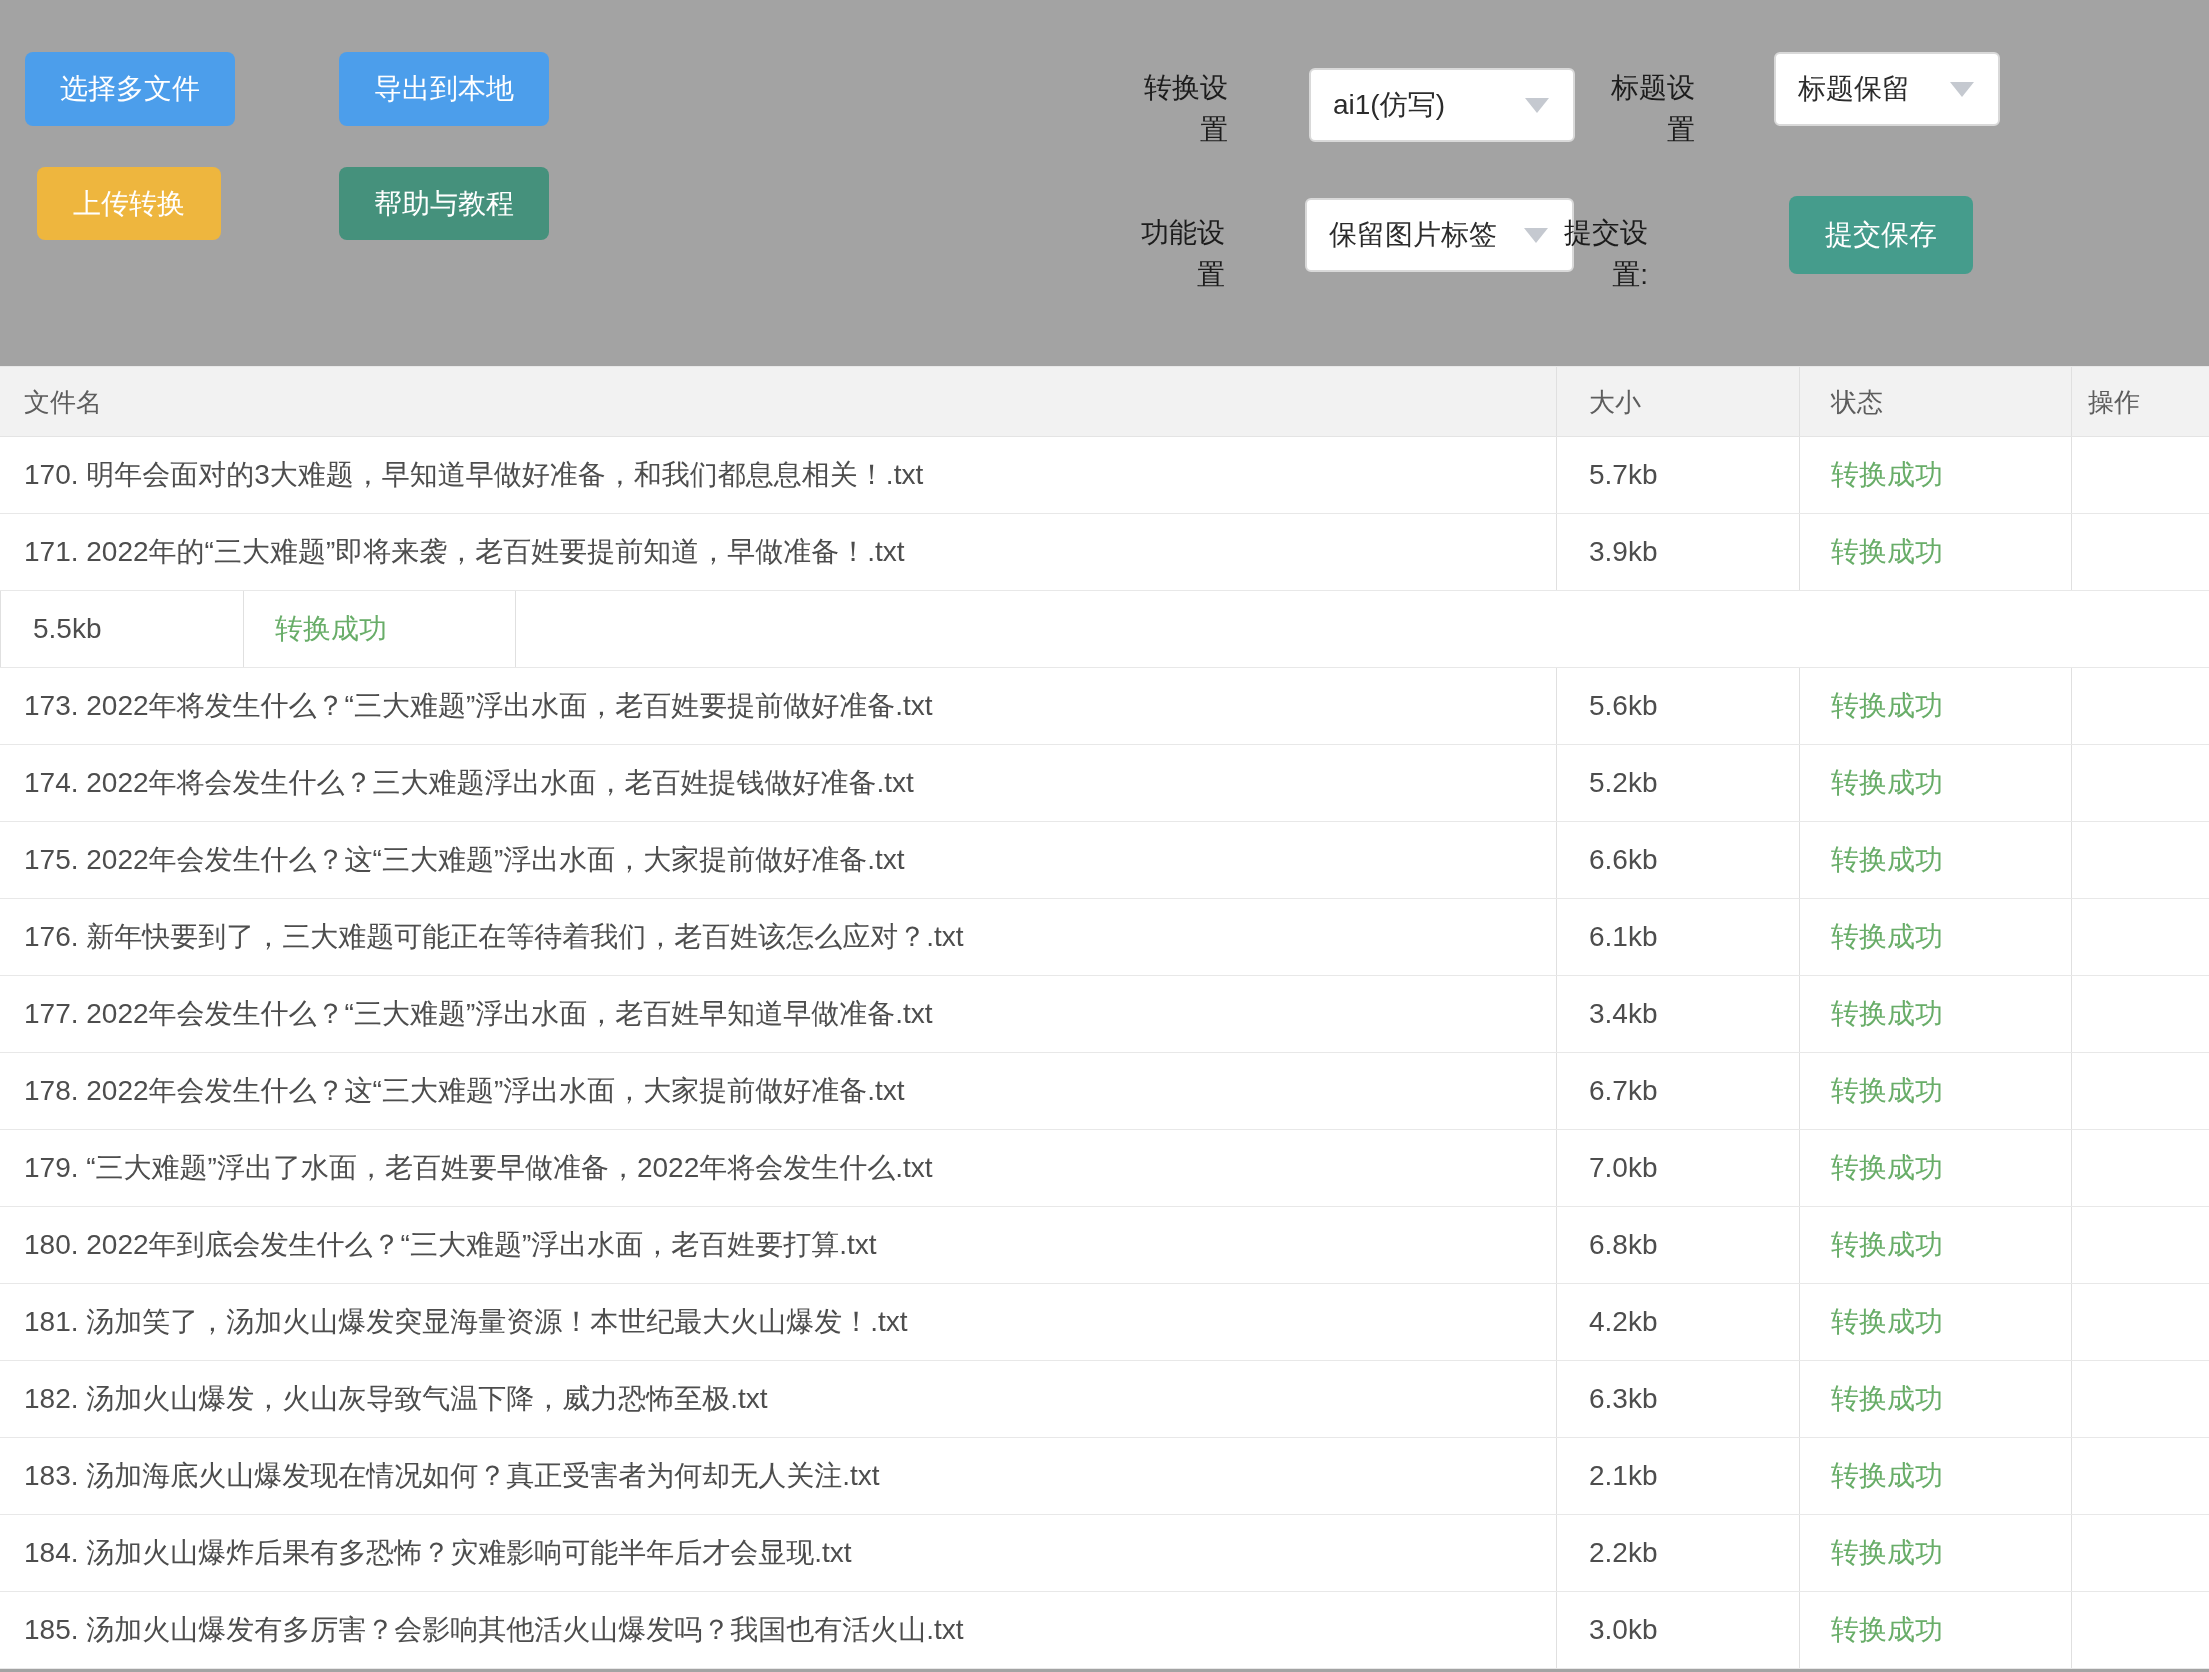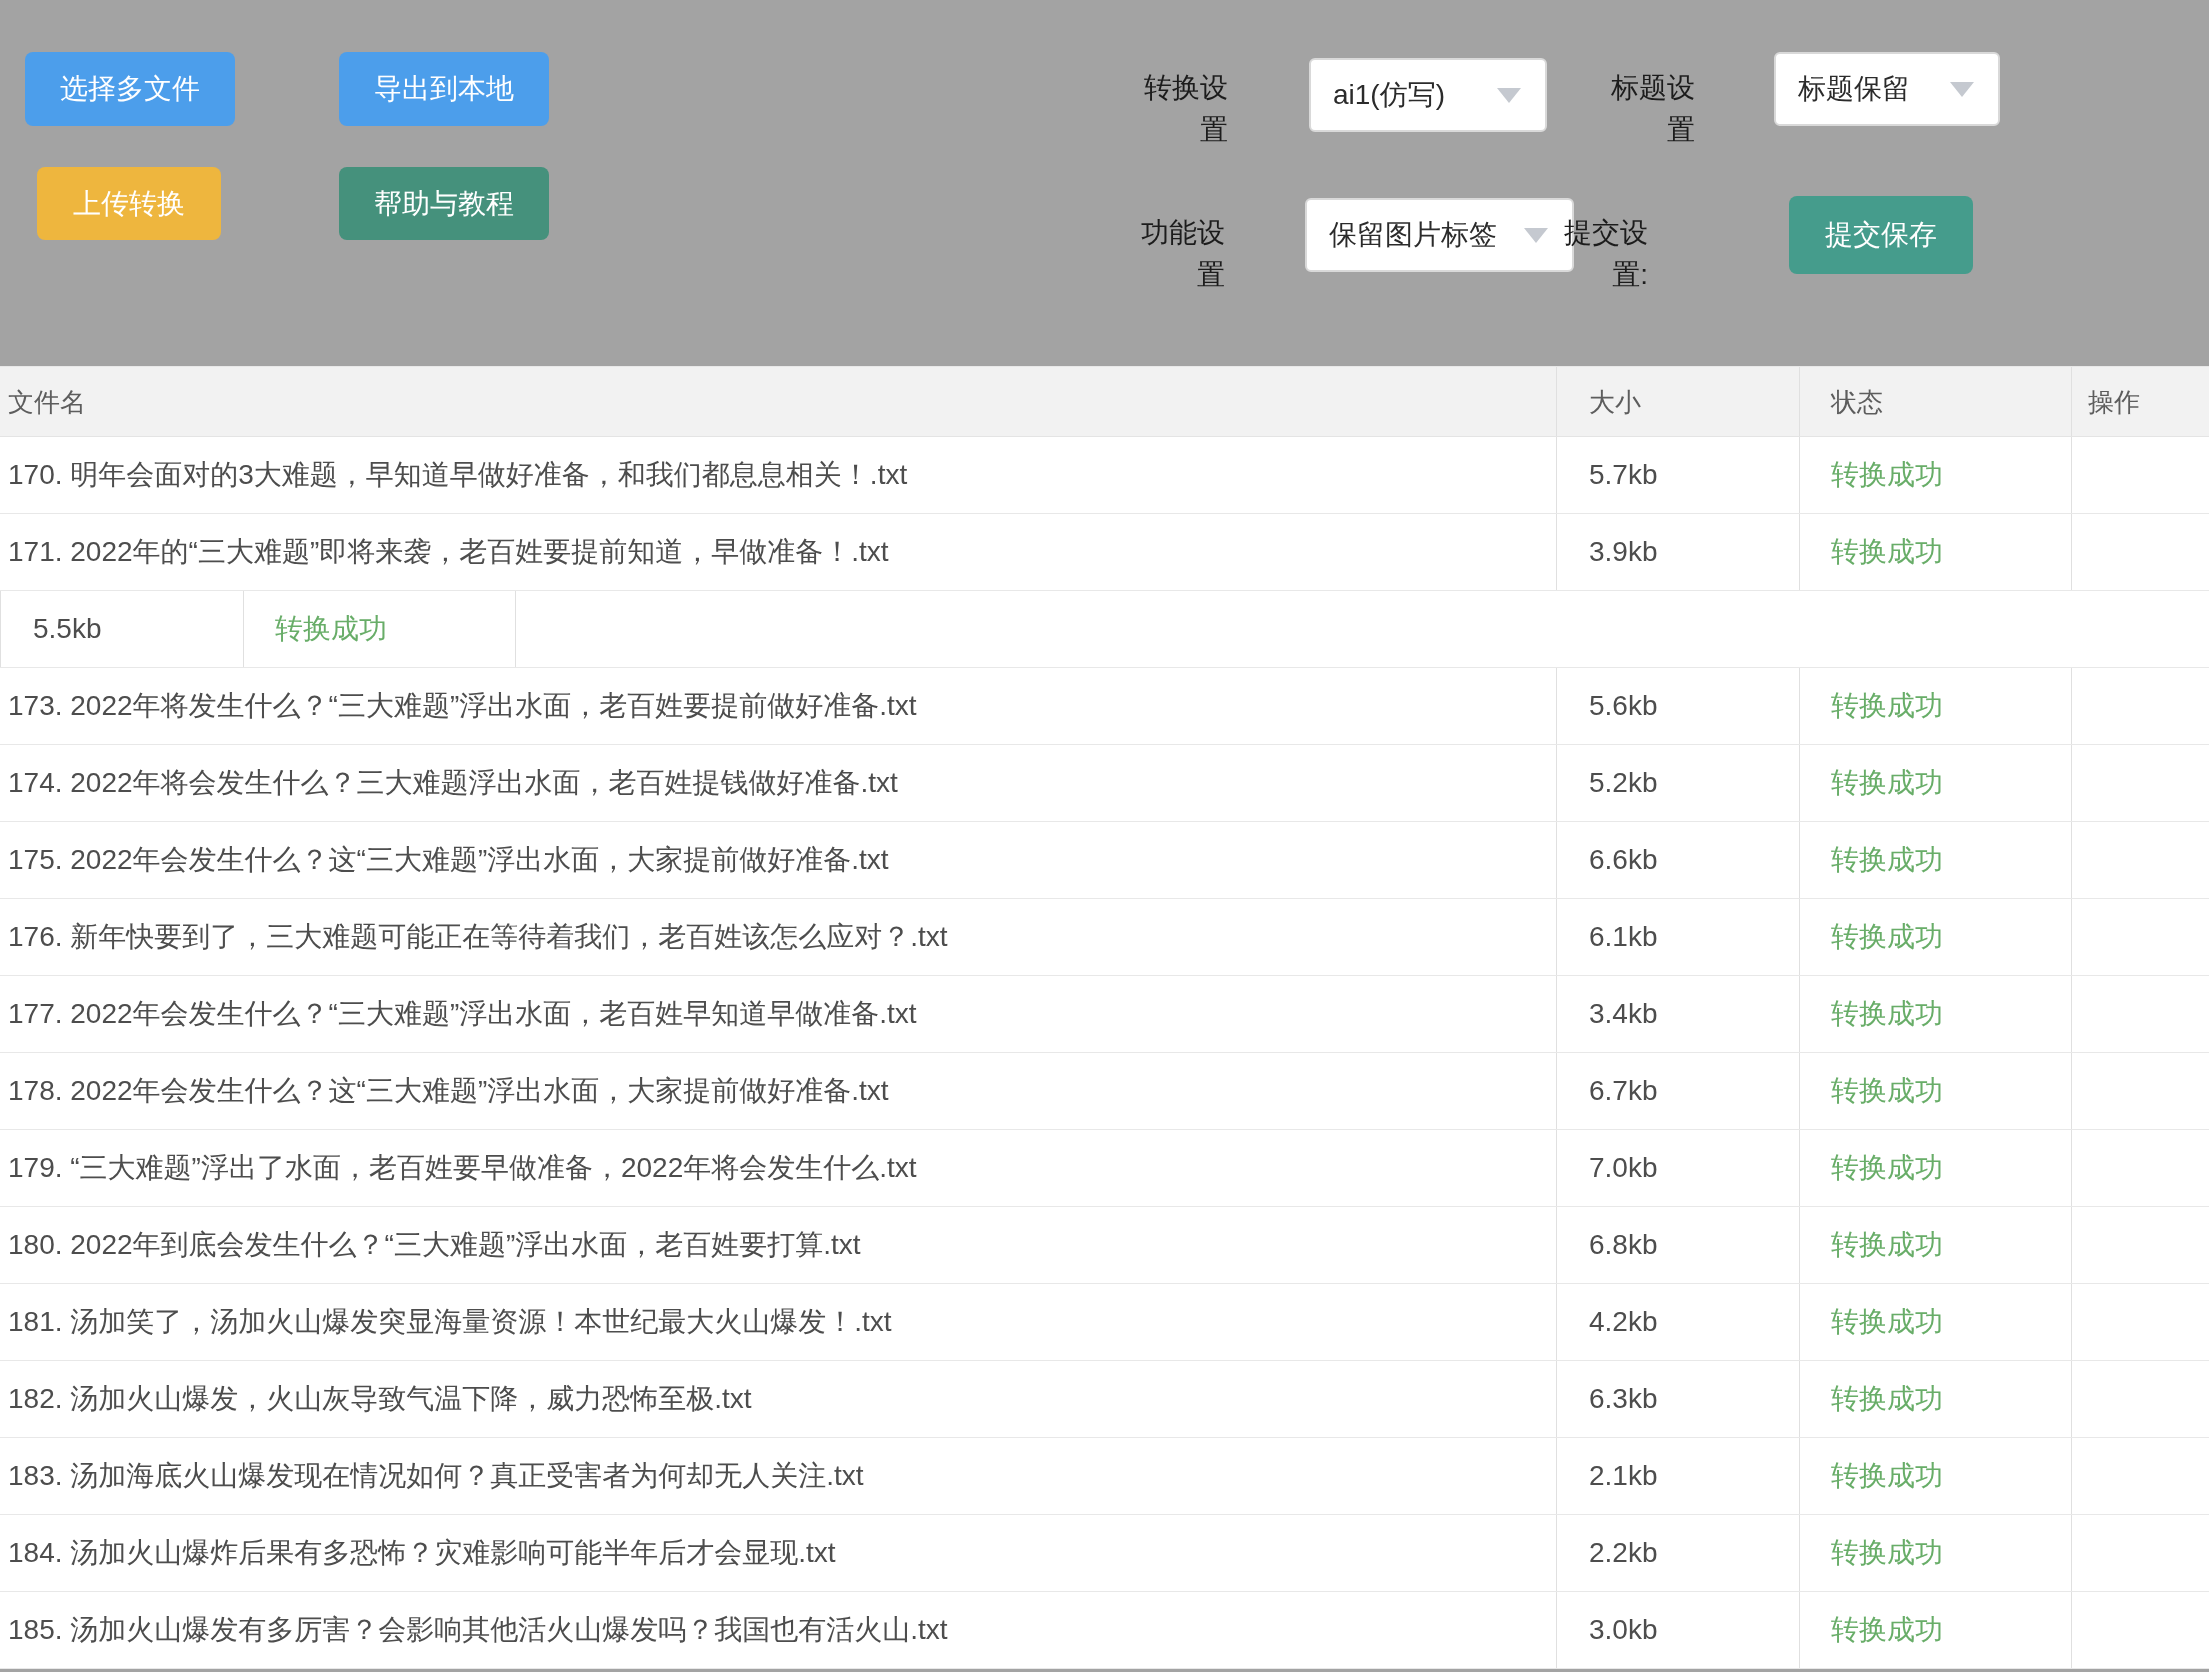--- a/index.html
+++ b/index.html
@@ -49,21 +49,21 @@
   }
   .select .value{font-size:28px;color:#2b2b2b;white-space:nowrap;}
   .caret{
     width:0;height:0;
     border-left:12px solid transparent;
     border-right:12px solid transparent;
     border-top:15px solid #c5c9d0;
     flex:0 0 auto;
     margin-left:14px;
   }
-  .sel-convert{left:1309px;top:58px;width:238px;}
+  .sel-convert{left:1309px;top:68px;width:266px;}
   .sel-title{left:1774px;top:52px;width:226px;}
   .sel-function{left:1305px;top:198px;width:269px;}
 
   
   .table{position:absolute;left:0;top:366px;width:2210px;}
   .thead{
     display:flex;height:71px;line-height:71px;
     background:#f2f2f2;
     border-top:1px solid #e8e8e8;
     border-bottom:1px solid #e4e4e4;
@@ -74,21 +74,21 @@
     display:flex;height:77px;line-height:76px;
     border-bottom:1px solid #e8e8e8;
     box-sizing:border-box;
     font-size:28px;color:#4d4d4d;
     background:#fff;
   }
   .th,.td{
     box-sizing:border-box;
     white-space:nowrap;overflow:hidden;
   }
-  .c-name{flex:0 0 1556px;padding-left:8px;}
+  .c-name{flex:0 0 1556px;padding-left:24px;}
   .c-size{flex:0 0 211px;padding-left:32px;border-left:1px solid #e0e0e0;}
   .c-status{flex:0 0 272px;padding-left:31px;border-left:1px solid #e0e0e0;margin-left:32px;}
   .c-action{flex:1 1 auto;padding-left:16px;border-left:1px solid #e0e0e0;}
   .status{color:#68ad68;}
 </style>
 </head>
 <body>
 
 <div class="page">
 

